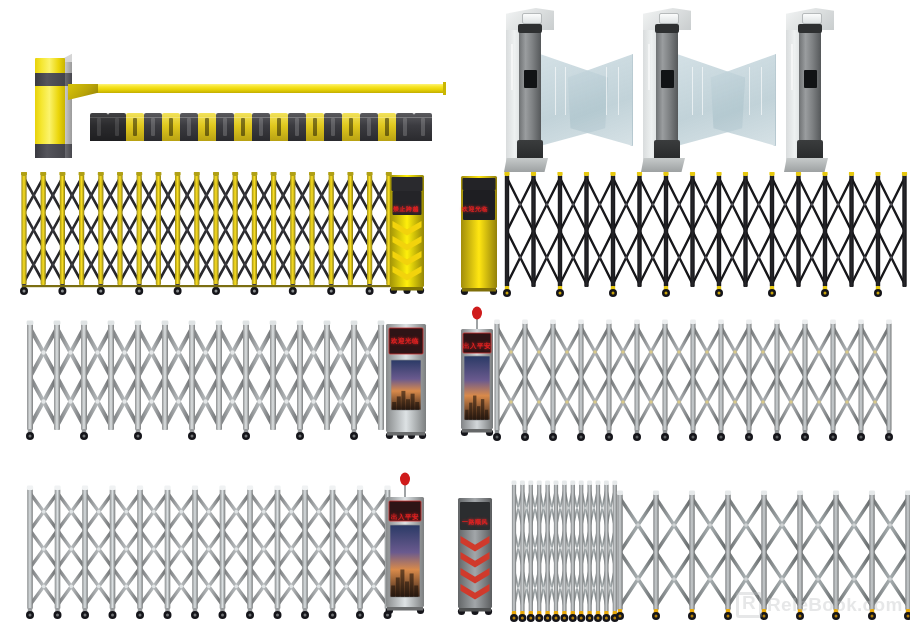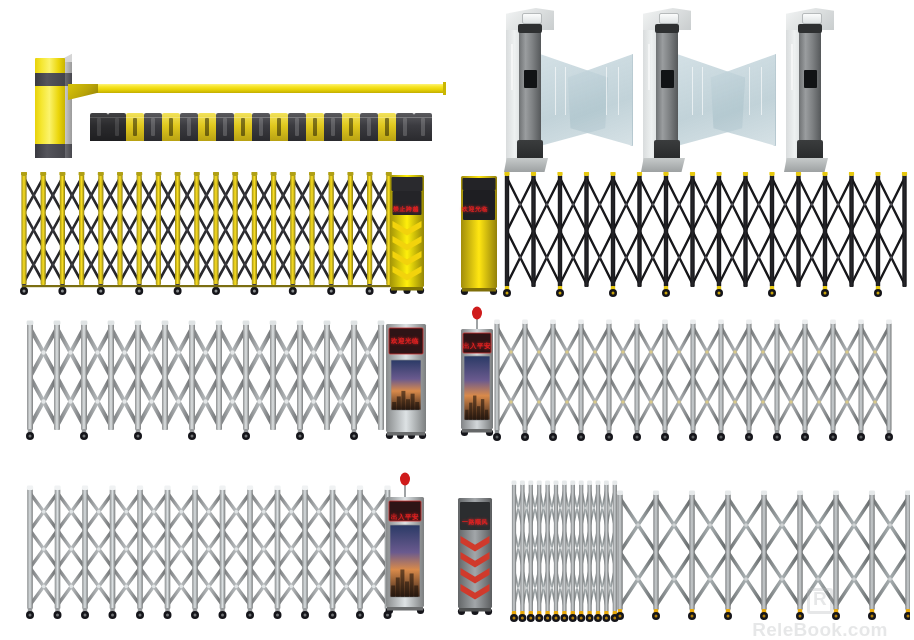--- a/index.html
+++ b/index.html
@@ -133,21 +133,21 @@
   
   .ctl-text{
     position:absolute; color:#e02020; font-size:6px; letter-spacing:.5px;
     white-space:nowrap; text-shadow:0 0 3px rgba(255,40,40,.9);
     font-family:"DejaVu Sans", sans-serif; font-weight:bold;
   }
 
   
   .watermark{
     left:736px; top:588px; width:168px; height:34px;
-    display:flex; align-items:center; gap:5px; opacity:.34;flex-direction:column;
+    display:flex; align-items:center; gap:5px; opacity:.34;
   }
   .wm-logo{
     width:26px; height:26px; border:3px solid #b9bcbe; border-radius:3px;
     position:relative; flex:0 0 auto;
   }
   .wm-logo::after{
     content:"R"; position:absolute; left:3px; top:-3px;
     font-size:19px; font-weight:bold; color:#b9bcbe;
     font-family:"Liberation Sans", sans-serif;
   }

